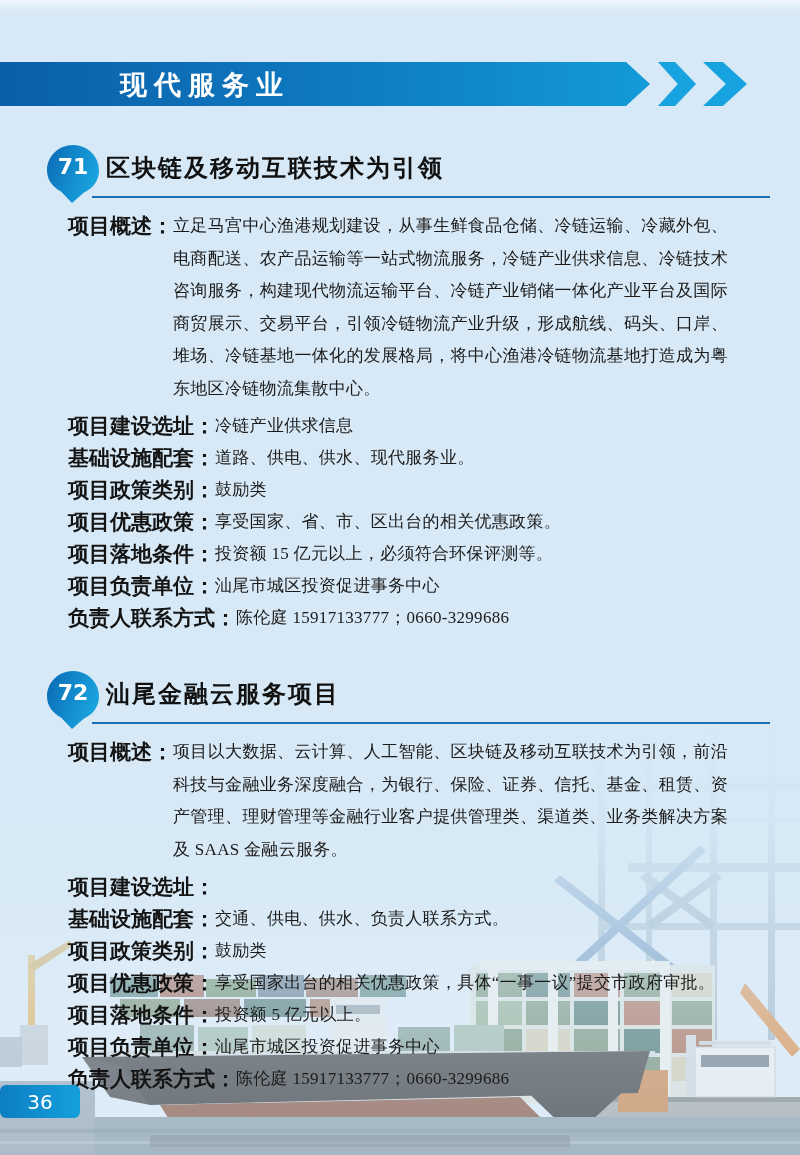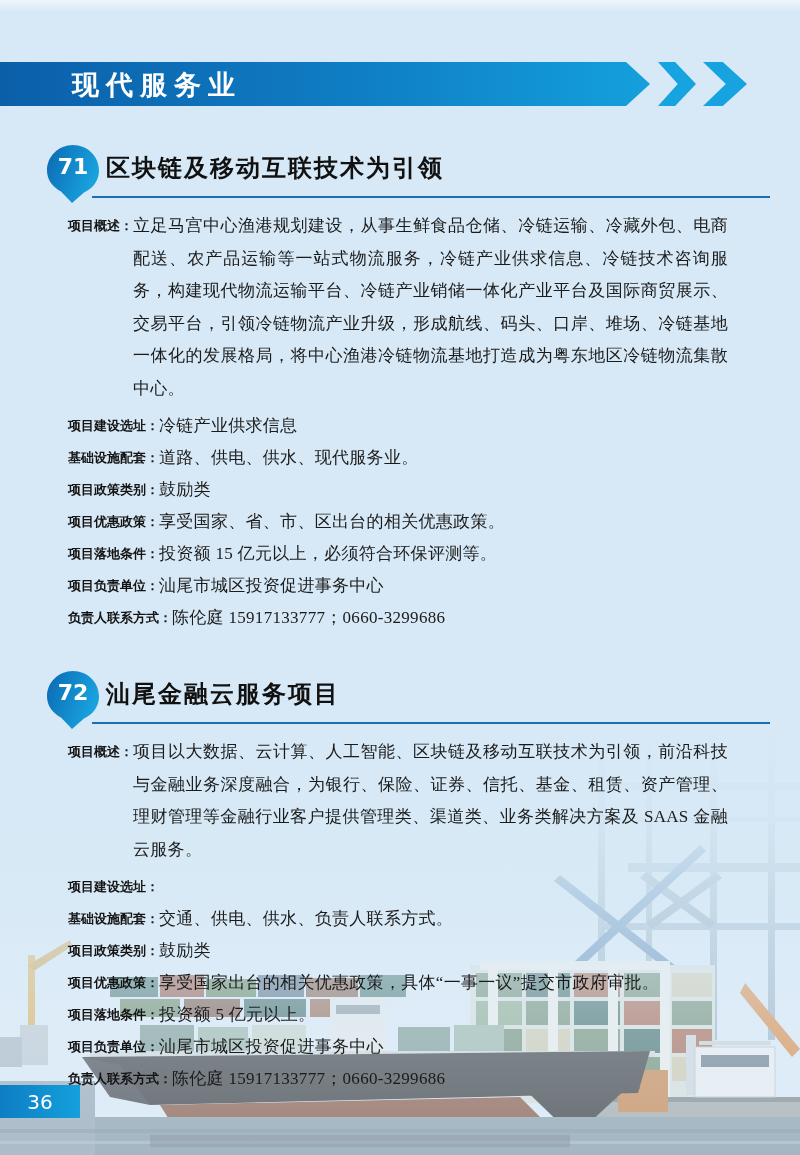--- a/index.html
+++ b/index.html
@@ -9,21 +9,21 @@
     background:linear-gradient(180deg,#eef6fc 0px,#d7e9f6 12px,#d7e9f6 100%);
     overflow:hidden;
     font-family:"Liberation Serif","DejaVu Serif",serif;
     color:#1a1a1a;
   }
 
   
   .banner{position:absolute;top:62px;left:0;width:650px;height:44px;
     background:linear-gradient(90deg,#0b5fa9 0%,#0f7ec4 55%,#14a0dc 100%);
     clip-path:polygon(0 0,626px 0,650px 50%,626px 100%,0 100%);
-    display:flex;align-items:center;}
+    display:flex;align-items:center;padding-left:48px;}
   .banner-title{color:#fff;font-family:"DejaVu Sans","Liberation Sans",sans-serif;
     font-weight:700;font-size:27px;letter-spacing:7px;padding-left:72px;line-height:1;}
   .chev{position:absolute;top:62px;height:44px;background:#16a3df;
     clip-path:polygon(0 0,45% 0,100% 50%,45% 100%,0 100%,52% 50%);}
   .chev1{left:658px;width:38px;}
   .chev2{left:703px;width:44px;}
 
   
   .section{position:absolute;left:0;width:800px;}
   .sec-71{top:142px;}
@@ -36,29 +36,29 @@
   .sec-title{position:absolute;left:106px;top:10px;
     font-family:"DejaVu Serif","Liberation Serif",serif;
     font-weight:700;font-size:24px;letter-spacing:2px;color:#111;}
   .sec-rule{position:absolute;left:92px;right:30px;bottom:0;height:2px;background:#1c6eb4;}
 
   .fields{margin:12px 72px 0 68px;width:660px;}
   .frow{display:flex;align-items:flex-start;margin-top:10px;line-height:22px;font-size:17px;}
   .frow.para{margin-top:2px;line-height:32.5px;}
   .flabel{flex:none;white-space:nowrap;
     font-family:"DejaVu Sans","Liberation Sans",sans-serif;
-    font-weight:700;font-size:13px;color:#141414;}
+    font-weight:700;font-size:21px;color:#141414;}
   .fvalue{flex:1;letter-spacing:.3px;color:#1b1b1b;}
   .para .fvalue{text-align:justify;}
 
   
   .pagenum{position:absolute;left:0;top:1085px;width:80px;height:33px;
     background:linear-gradient(90deg,#0d7ec3,#14a0dc);
     color:#fff;font-family:"DejaVu Sans","Liberation Sans",sans-serif;
-    font-size:20px;display:flex;align-items:center;justify-content:center;}
+    font-size:20px;display:flex;align-items:center;justify-content:center;border-radius:6px;}
 
   
   .photo{position:absolute;left:0;bottom:0;width:800px;height:430px;z-index:0;}
   .content{position:relative;z-index:1;}
 </style>
 </head>
 <body>
 
 <div class="page">
 

